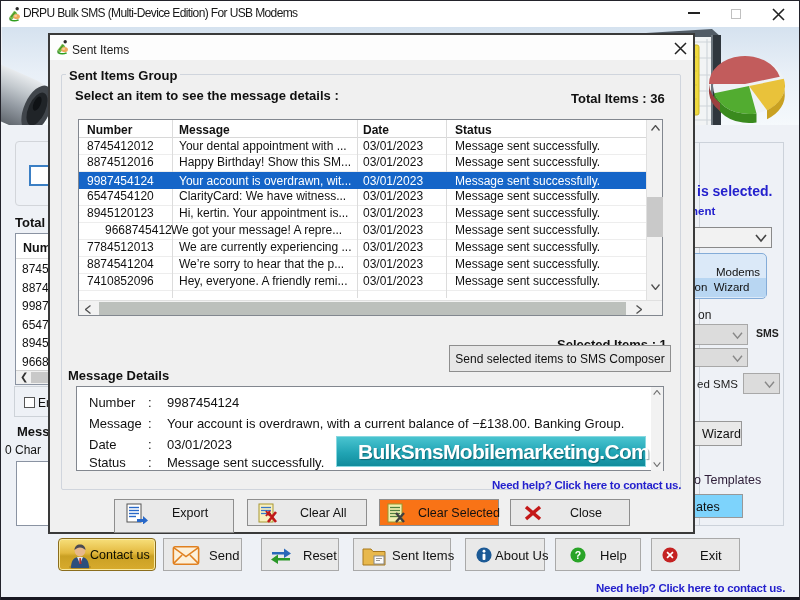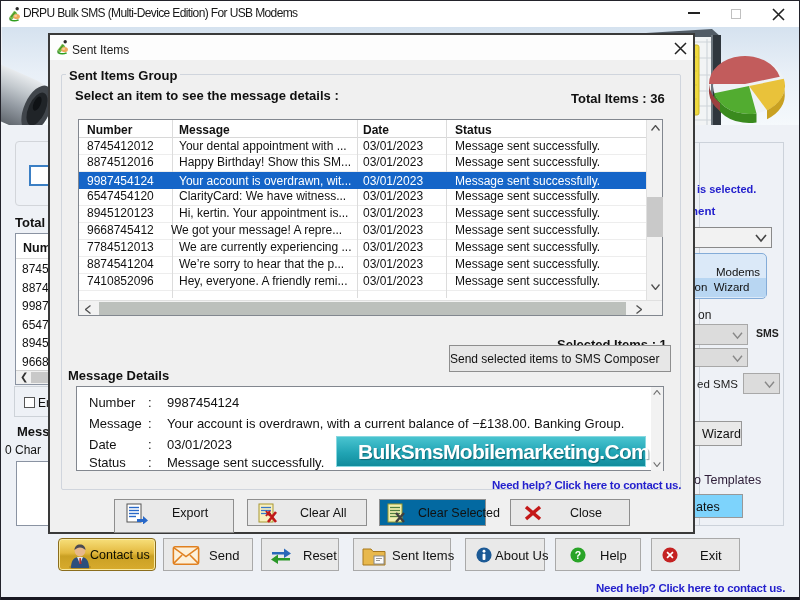--- a/index.html
+++ b/index.html
@@ -105,21 +105,21 @@
   </div>
   <div class="abs" style="left:13px;top:385px;width:39px;height:31px;border:1px solid #cdd2d8;"></div>
   <div class="abs" style="left:23px;top:396px;width:11px;height:11px;background:#fff;border:1px solid #555;"></div>
   <div class="abs" style="left:37px;top:395px;font-size:12px;color:#111;">Er</div>
   <div class="abs b" style="left:16px;top:423px;font-size:13px;color:#111;">Messa</div>
   <div class="abs" style="left:4px;top:442px;font-size:12px;color:#111;">0 Char</div>
   <div class="abs" style="left:15px;top:460px;width:37px;height:65px;background:#fff;border:1px solid #8a93a2;"></div>
 
   <div class="abs" style="left:640px;top:141px;width:143px;height:384px;border:1px solid #ccd2da;"></div>
   <div class="abs" style="left:698px;top:141px;width:1px;height:384px;background:#ccd2da;"></div>
-  <div class="abs b blue" style="left:696px;top:182px;font-size:11px;">is selected.</div>
+  <div class="abs b blue" style="left:696px;top:182px;font-size:14px;">is selected.</div>
   <div class="abs b blue" style="left:660px;top:204px;font-size:11.5px;">nagement</div>
   <div class="abs" style="left:660px;top:226px;width:111px;height:21px;background:#f2f2f2;border:1px solid #8a8a8a;">
     <svg class="abs" style="right:4px;top:5px" width="12" height="10" viewBox="0 0 12 10">
         <path d="M1 2 L6 8 L11 2" stroke="#444" stroke-width="1.6" fill="none"></path>
       </svg>
   </div>
   <div class="abs" style="left:660px;top:252px;width:106px;height:46px;background:#dbe9f8;border:1px solid #84acd8;border-radius:5px;">
     <div class="abs" style="left:36px;top:12px;font-size:11.5px;color:#111;padding-left:18px;">Modems</div>
     <div class="abs" style="left:2px;top:24px;width:102px;height:19px;background:#b8d6f2;"></div>
     <div class="abs" style="left:30px;top:27px;font-size:11.5px;color:#111;">ion&nbsp;&nbsp;Wizard</div>
@@ -154,21 +154,21 @@
     <svg class="abs" style="left:8px;top:3px" width="26" height="27" viewBox="0 0 26 27">
       <ellipse cx="13" cy="25" rx="11" ry="3" fill="#a07818" opacity="0.6"></ellipse>
       <path d="M4 26 C4 18 7 15 13 15 C19 15 22 18 22 26 Z" fill="#2d4f7c"></path>
       <path d="M10 15 L13 22 L16 15 Z" fill="#e8e8e8"></path>
       <path d="M12.4 16 L13.8 16 L14.6 22 L12.2 22 Z" fill="#b03030"></path>
       <circle cx="13" cy="9" r="5.4" fill="#e8b88a"></circle>
       <path d="M7.5 8 C7.5 4.5 10 2.5 13 2.5 C16 2.5 18.5 4.5 18.5 8 C16.5 6.5 15.5 5.5 13 5.5 C10.5 5.5 9.5 6.5 7.5 8 Z" fill="#4a4a52"></path>
     </svg>
     <div class="abs" style="left:31px;top:9px;font-size:12.5px;color:#101000;">Contact us</div>
   </div>
-  <div class="abs" style="left:162px;top:537px;width:90px;height:33px;background:#e9e9e9;border:1px solid #a9a9a9;">
+  <div class="abs" style="left:162px;top:537px;width:79px;height:33px;background:#e9e9e9;border:1px solid #a9a9a9;">
     <svg class="abs" style="left:8px;top:7px" width="28" height="19" viewBox="0 0 24 17">
       <rect x="0.7" y="0.7" width="22.6" height="15.6" rx="1.5" fill="#fcf0da" stroke="#e08020" stroke-width="1.4"></rect>
       <path d="M1 1.5 L12 9.5 L23 1.5 M1 15.5 L8.5 8 M23 15.5 L15.5 8" fill="none" stroke="#e08020" stroke-width="1.4"></path>
     </svg>
     <div class="abs" style="left:45px;top:9px;font-size:13px;color:#111;">Send</div>
   </div>
   <div class="abs" style="left:260px;top:537px;width:78px;height:33px;background:#e9e9e9;border:1px solid #a9a9a9;">
     <svg class="abs" style="left:8px;top:7px" width="22" height="20" viewBox="0 0 22 20">
       <path d="M2 6 L14 6 L14 2.5 L21 7.5 L14 12 L14 8.5 L2 8.5 Z" fill="#2868b8"></path>
       <path d="M20 12 L8 12 L8 8.5 L1 13.5 L8 18 L8 14.5 L20 14.5 Z" fill="#2a9828"></path>
@@ -272,21 +272,21 @@
         <span class="abs" style="left:284px;">03/01/2023</span>
         <span class="abs" style="left:376px;">Message sent successfully.</span>
       </div>
     <div class="abs" style="left:0;top:86px;width:569px;">
         <span class="abs" style="left:8px;">8945120123</span>
         <span class="abs" style="left:100px;">Hi, kertin. Your appointment is...</span>
         <span class="abs" style="left:284px;">03/01/2023</span>
         <span class="abs" style="left:376px;">Message sent successfully.</span>
       </div>
     <div class="abs" style="left:0;top:103px;width:569px;">
-        <span class="abs" style="left:8px;text-align:center;">9668745412</span>
+        <span class="abs" style="left:26px;text-align:center;">9668745412</span>
         <span class="abs" style="left:92px;text-align:right;">We got your message! A repre...</span>
         <span class="abs" style="left:284px;">03/01/2023</span>
         <span class="abs" style="left:376px;">Message sent successfully.</span>
       </div>
     <div class="abs" style="left:0;top:120px;width:569px;">
         <span class="abs" style="left:8px;">7784512013</span>
         <span class="abs" style="left:100px;">We are currently experiencing ...</span>
         <span class="abs" style="left:284px;">03/01/2023</span>
         <span class="abs" style="left:376px;">Message sent successfully.</span>
       </div>
@@ -318,21 +318,21 @@
           <path d="M5.5 0.5 L0.5 4.5 L5.5 8.5" stroke="#505050" stroke-width="1.3" fill="none"></path>
         </svg>
       <div class="abs" style="left:20px;top:1px;width:527px;height:13px;background:#bcc0bc;"></div>
       <svg class="abs" style="left:557px;top:4px" width="6" height="9" viewBox="0 0 6 9">
           <path d="M0.5 0.5 L5.5 4.5 L0.5 8.5" stroke="#505050" stroke-width="1.3" fill="none"></path>
         </svg>
     </div>
   </div>
 
   <div class="abs b" style="left:507px;top:283px;font-size:13px;color:#101010;margin-top:19px;">Selected Items : 1</div>
-  <div class="abs" style="left:399px;top:310px;width:222px;height:27px;background:#e7e7e7;border:1px solid #8e8e8e;text-align:left;font-size:12px;color:#111;padding-top:6px;">Send selected items to SMS Composer</div>
+  <div class="abs" style="left:399px;top:310px;width:222px;height:27px;background:#e7e7e7;border:1px solid #8e8e8e;text-align:center;font-size:12px;color:#111;padding-top:6px;">Send selected items to SMS Composer</div>
 
   <div class="abs b" style="left:18px;top:333px;font-size:13px;color:#101010;">Message Details</div>
 
   <div class="abs" style="left:26px;top:351px;width:588px;height:85px;background:#fff;border:1px solid #82878f;font-size:13px;color:#111;">
     <div class="abs" style="left:12px;top:8px;">Number</div>
       <div class="abs" style="left:71px;top:8px;">:</div>
       <div class="abs" style="left:90px;top:8px;">9987454124</div>
     <div class="abs" style="left:12px;top:29px;">Message</div>
       <div class="abs" style="left:71px;top:29px;">:</div>
       <div class="abs" style="left:90px;top:29px;">Your account is overdrawn, with a current balance of −£138.00. Banking Group.</div>
@@ -375,21 +375,21 @@
       <g stroke="#3878c8" stroke-width="1.3">
           <line x1="3" y1="4.5" x2="13" y2="4.5"></line>
           <line x1="3" y1="7.5" x2="13" y2="7.5"></line>
           <line x1="3" y1="10.5" x2="13" y2="10.5"></line>
         </g>
       <path d="M8 8 L12 13 M12 8 L8 13" stroke="#c01818" stroke-width="2"></path>
       <path d="M10 9 L18 19 M18 9 L10 19" stroke="#c01818" stroke-width="2.6"></path>
     </svg>
     <div class="abs" style="left:52px;top:6px;font-size:12.5px;color:#111;">Clear All</div>
   </div>
-  <div class="abs" style="left:329px;top:464px;width:107px;height:27px;background:#0369a1;border:1px solid #8e8e8e;">
+  <div class="abs" style="left:329px;top:464px;width:120px;height:27px;background:#f97316;border:1px solid #8e8e8e;">
     <svg class="abs" style="left:7px;top:3px" width="26" height="21" viewBox="0 0 26 21">
       <rect x="1" y="1" width="14" height="18" fill="#f0f0b0" stroke="#989830"></rect>
       <g stroke="#508040" stroke-width="1.3">
           <line x1="3" y1="4.5" x2="13" y2="4.5"></line>
           <line x1="3" y1="7.5" x2="13" y2="7.5"></line>
           <line x1="3" y1="10.5" x2="13" y2="10.5"></line>
           <line x1="3" y1="13.5" x2="13" y2="13.5"></line>
         </g>
       <path d="M9 10 L17 19 M17 10 L9 19" stroke="#404040" stroke-width="2.4"></path>
     </svg>

